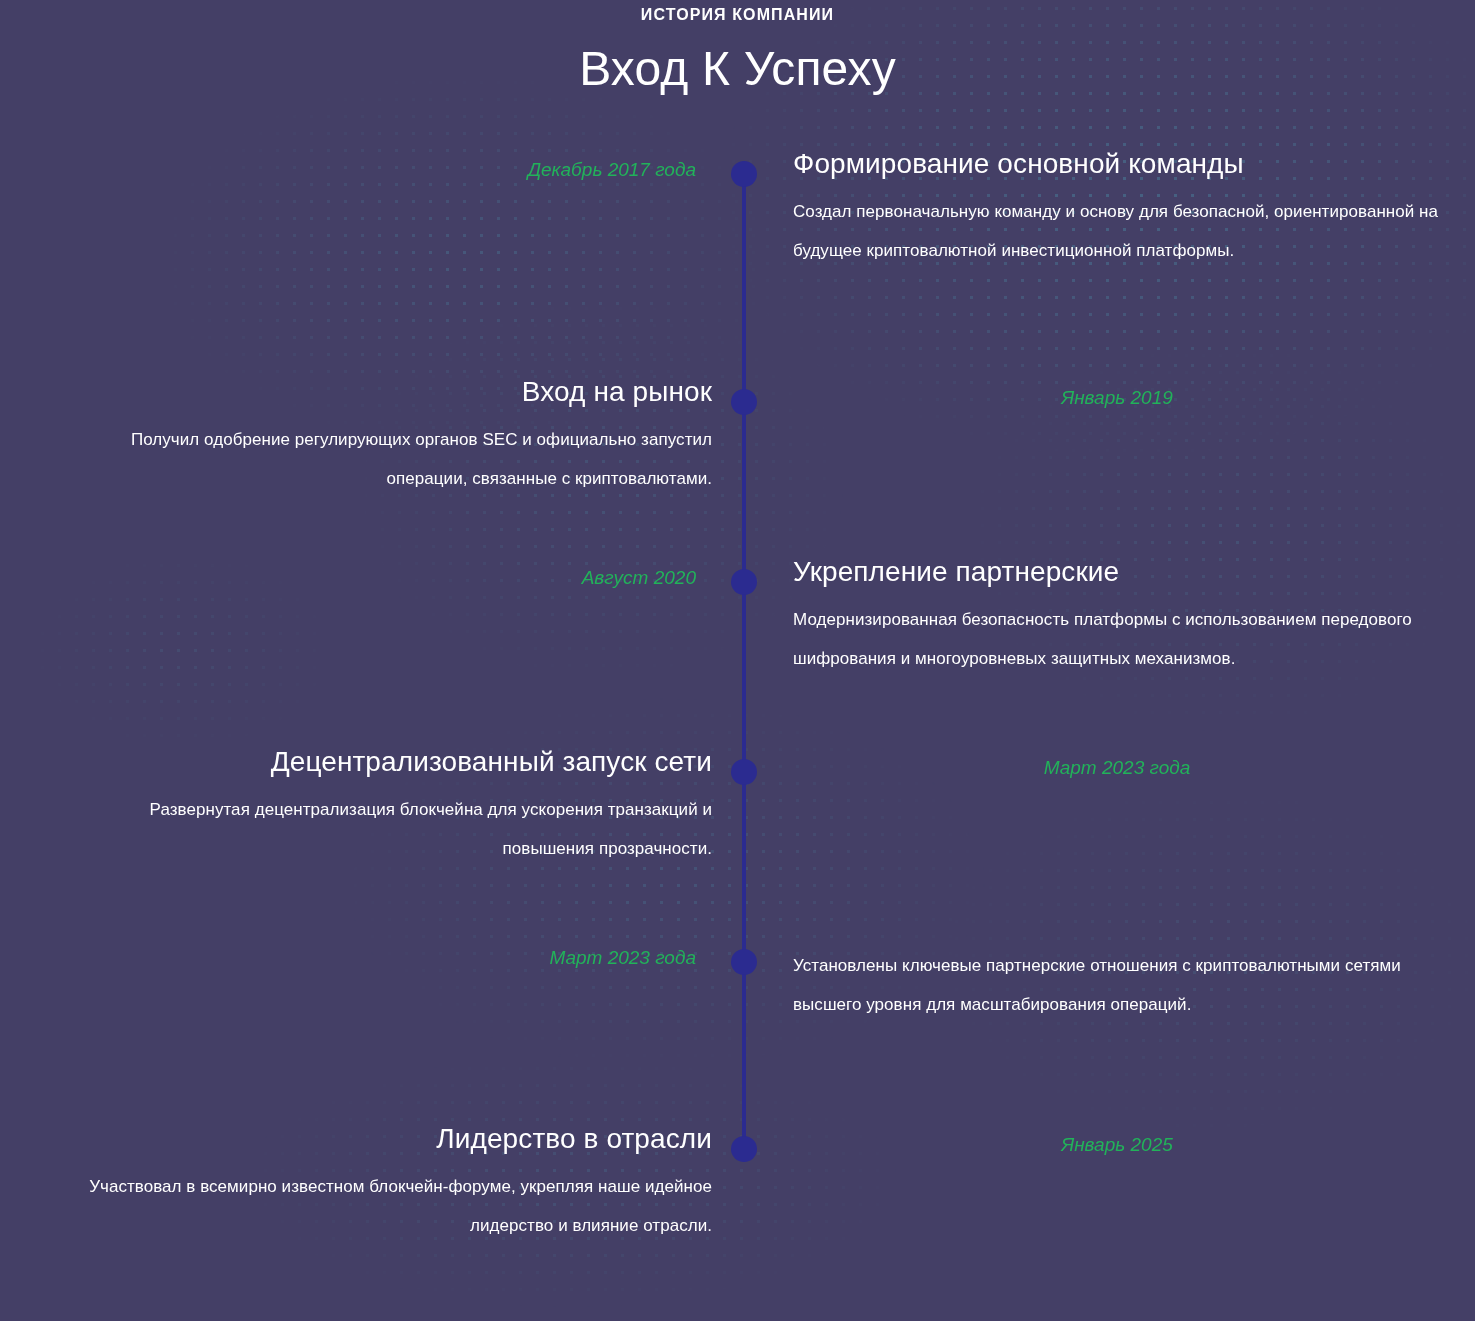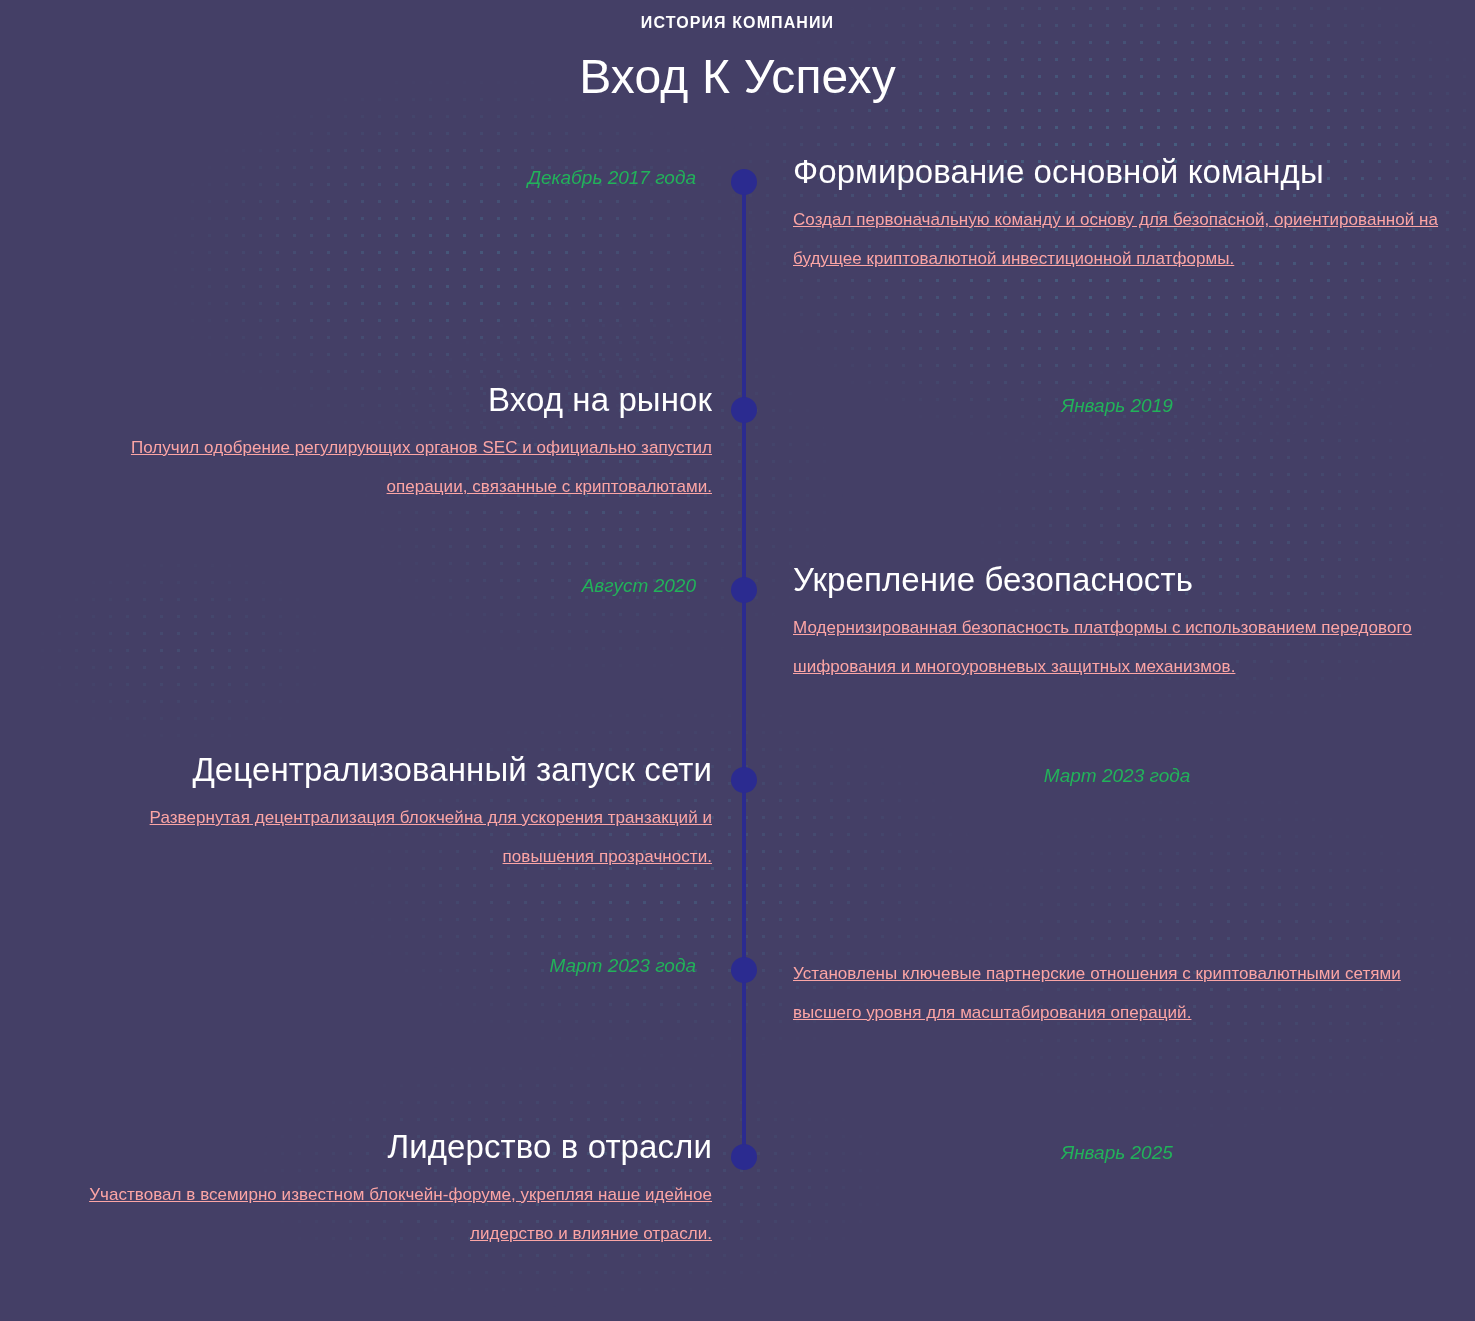--- a/index.html
+++ b/index.html
@@ -77,21 +77,21 @@
   .df-h {
     left: 0px; top: 540px; width: 330px; height: 230px;
     opacity: .16;
     -webkit-mask-image: radial-gradient(ellipse 180px 120px at 55% 48%, #000 5%, rgba(0,0,0,.45) 48%, rgba(0,0,0,0) 85%);
             mask-image: radial-gradient(ellipse 180px 120px at 55% 48%, #000 5%, rgba(0,0,0,.45) 48%, rgba(0,0,0,0) 85%);
   }
 
   
   .page { position: relative; z-index: 2; }
 
-  .header { text-align: center; padding-top: 12px; }
+  .header { text-align: center; padding-top: 4px; }
 
   .eyebrow {
     font-size: 16px;
     font-weight: 700;
     letter-spacing: 1.1px;
     color: #ffffff;
     line-height: 22px;
   }
 
   .headline {
@@ -149,35 +149,34 @@
     width: 648px;
     font-size: 19px;
     font-style: italic;
     color: #22b25a;
     line-height: 27px;
   }
   .date-left  { left: 48px;  text-align: right; }
   .date-right { left: 793px; text-align: center; }
 
   .tl-title {
-    font-size: 33px;
+    font-size: 28px;
     font-weight: 400;
     color: #ffffff;
     line-height: 34px;
     letter-spacing: .1px;
   }
 
   .tl-desc {
     margin-top: 11px;
     font-size: 17px;
     font-weight: 400;
-    color: #fca5a5;
+    color: #ffffff;
     line-height: 39px;
     letter-spacing: .05px;
-    text-decoration: underline;
   }
 </style>
 </head>
 <body>
 
 <div class="dot-layer">
   <div class="dot-field df-a"></div>
   <div class="dot-field df-b"></div>
   <div class="dot-field df-c"></div>
   <div class="dot-field df-d"></div>
@@ -210,21 +209,21 @@
           <div class="tl-date date-right">Январь 2019</div>
           <div class="side side-left">
             <div class="tl-title">Вход на рынок</div>
             <div class="tl-desc">Получил одобрение регулирующих органов SEC и официально запустил операции, связанные с криптовалютами.</div>
           </div>
         </div>
         <div class="tl-item" style="top: 408px;">
           <div class="tl-dot"></div>
           <div class="tl-date date-left">Август 2020</div>
           <div class="side side-right">
-            <div class="tl-title">Укрепление безопасность</div>
+            <div class="tl-title">Укрепление партнерские</div>
             <div class="tl-desc">Модернизированная безопасность платформы с использованием передового шифрования и многоуровневых защитных механизмов.</div>
           </div>
         </div>
         <div class="tl-item" style="top: 598px;">
           <div class="tl-dot"></div>
           <div class="tl-date date-right">Март 2023 года</div>
           <div class="side side-left">
             <div class="tl-title">Децентрализованный запуск сети</div>
             <div class="tl-desc">Развернутая децентрализация блокчейна для ускорения транзакций и повышения прозрачности.</div>
           </div>

